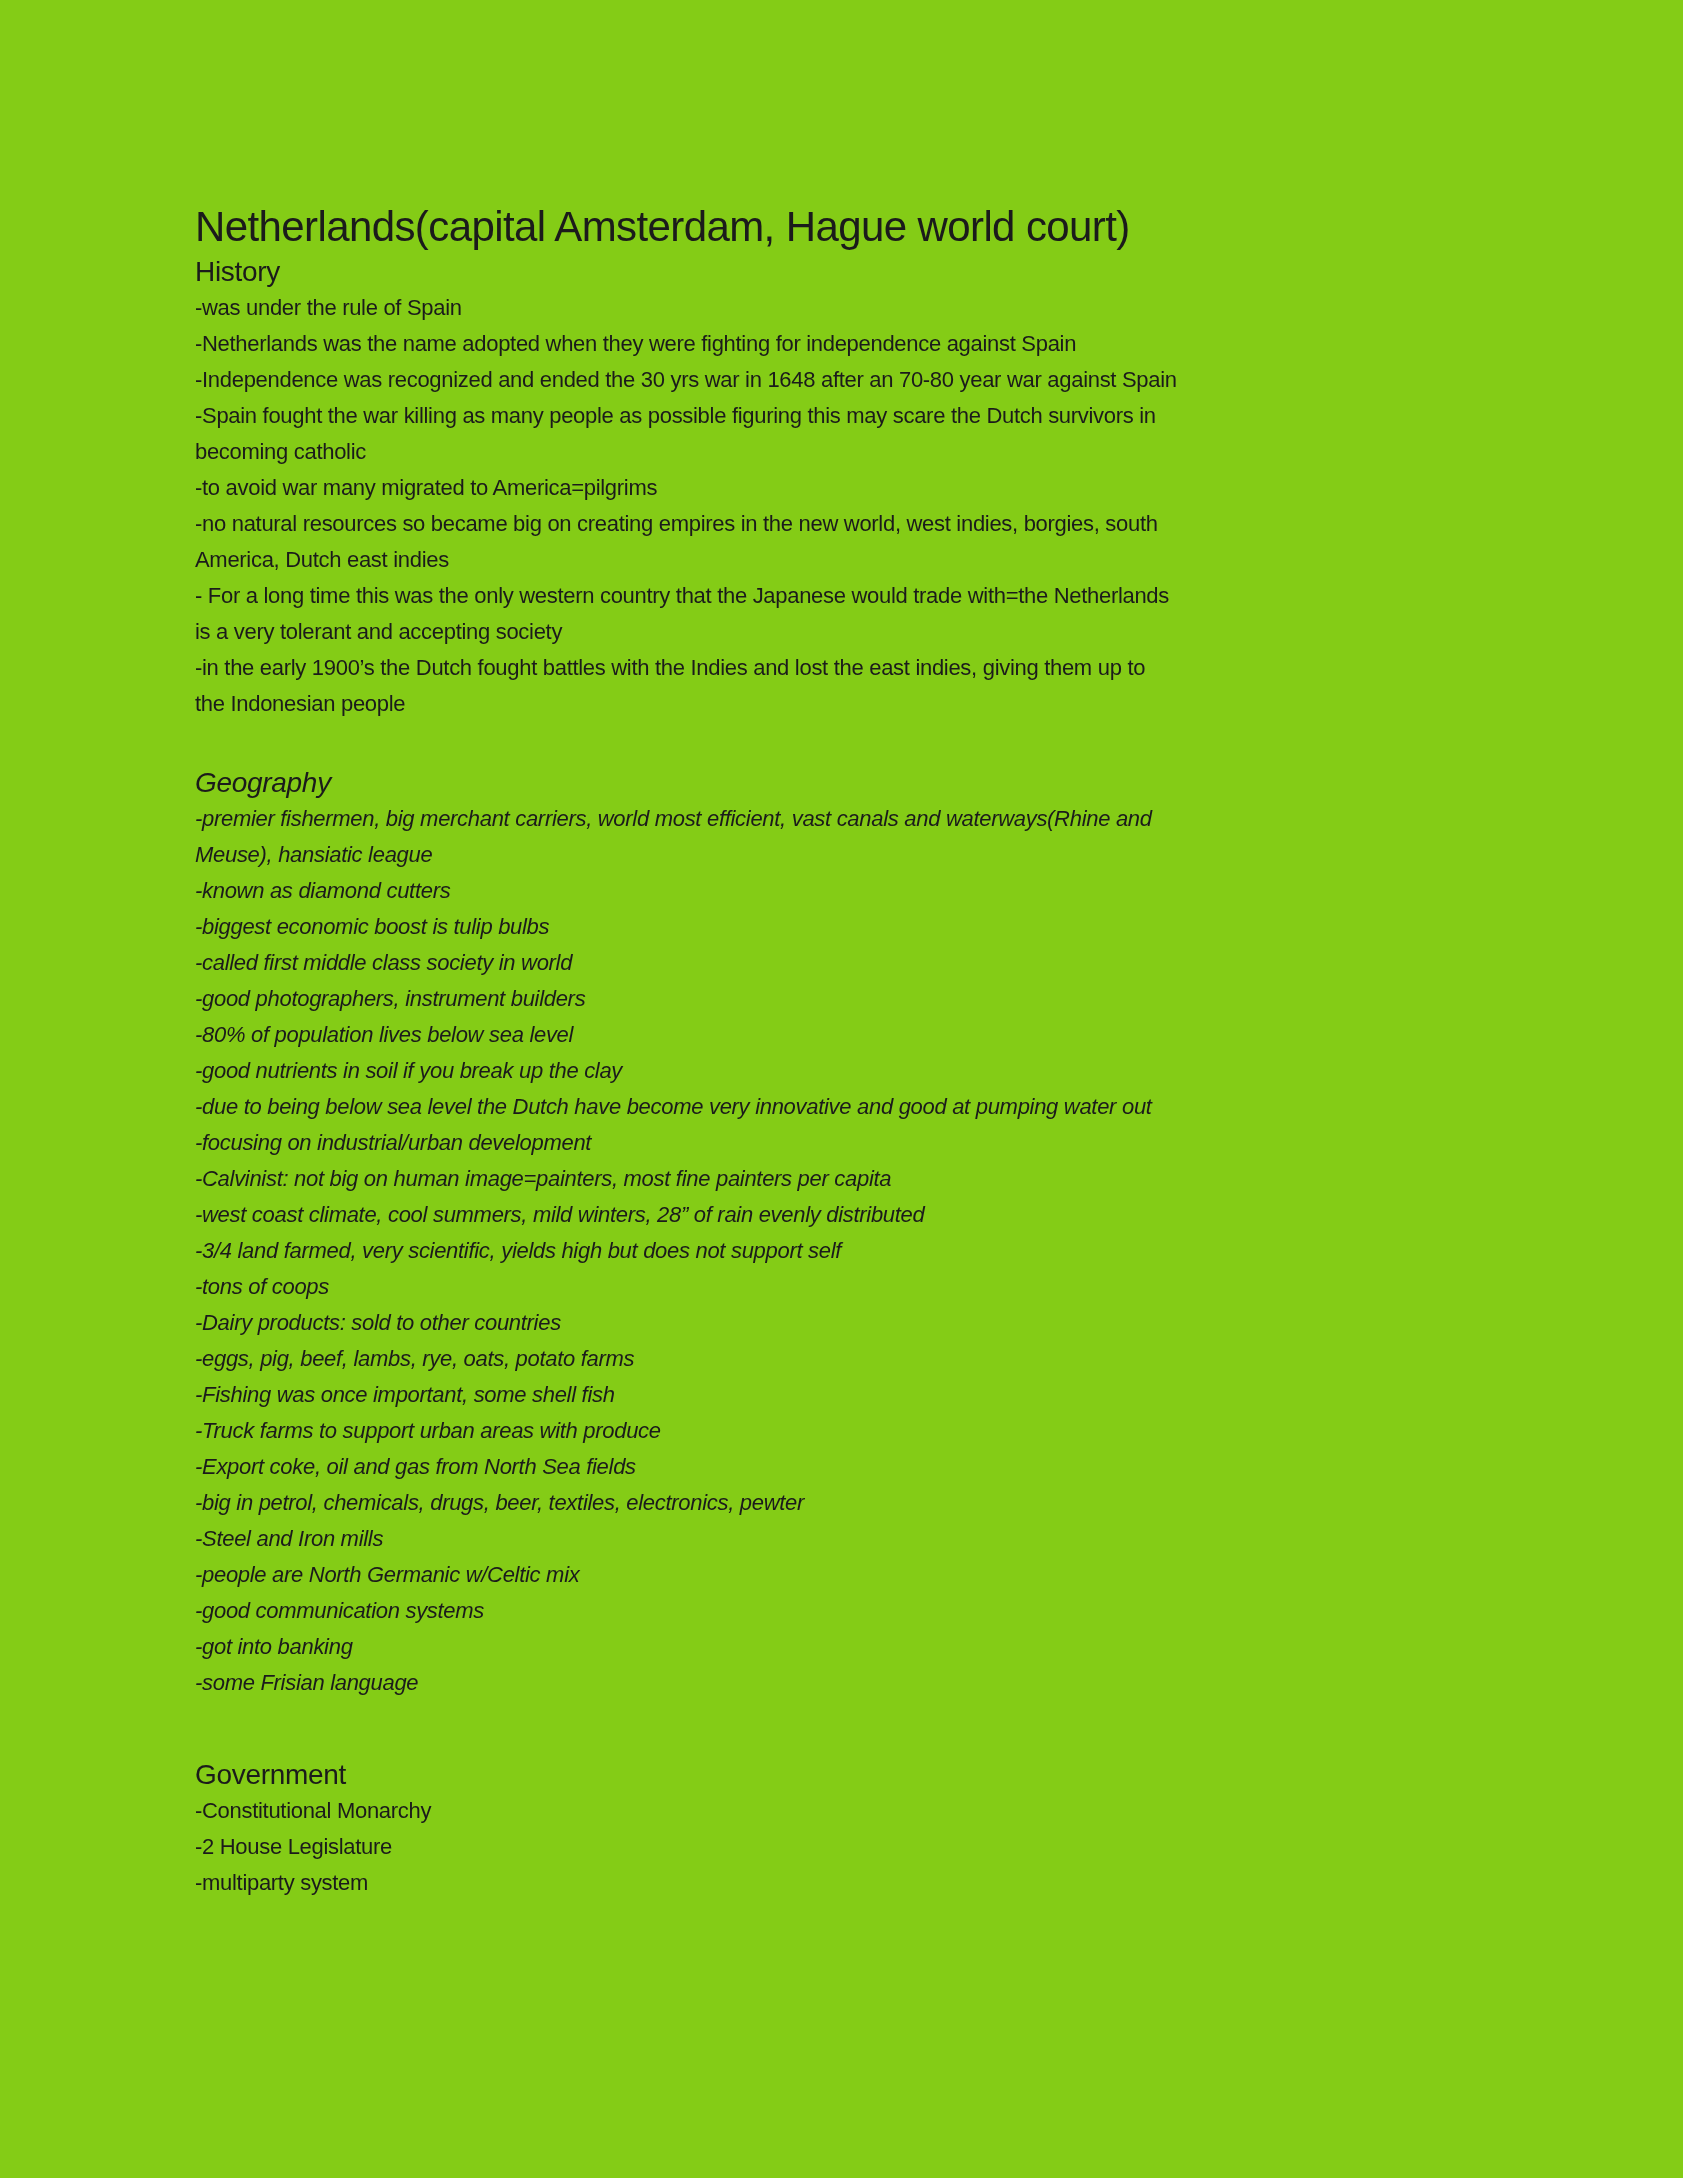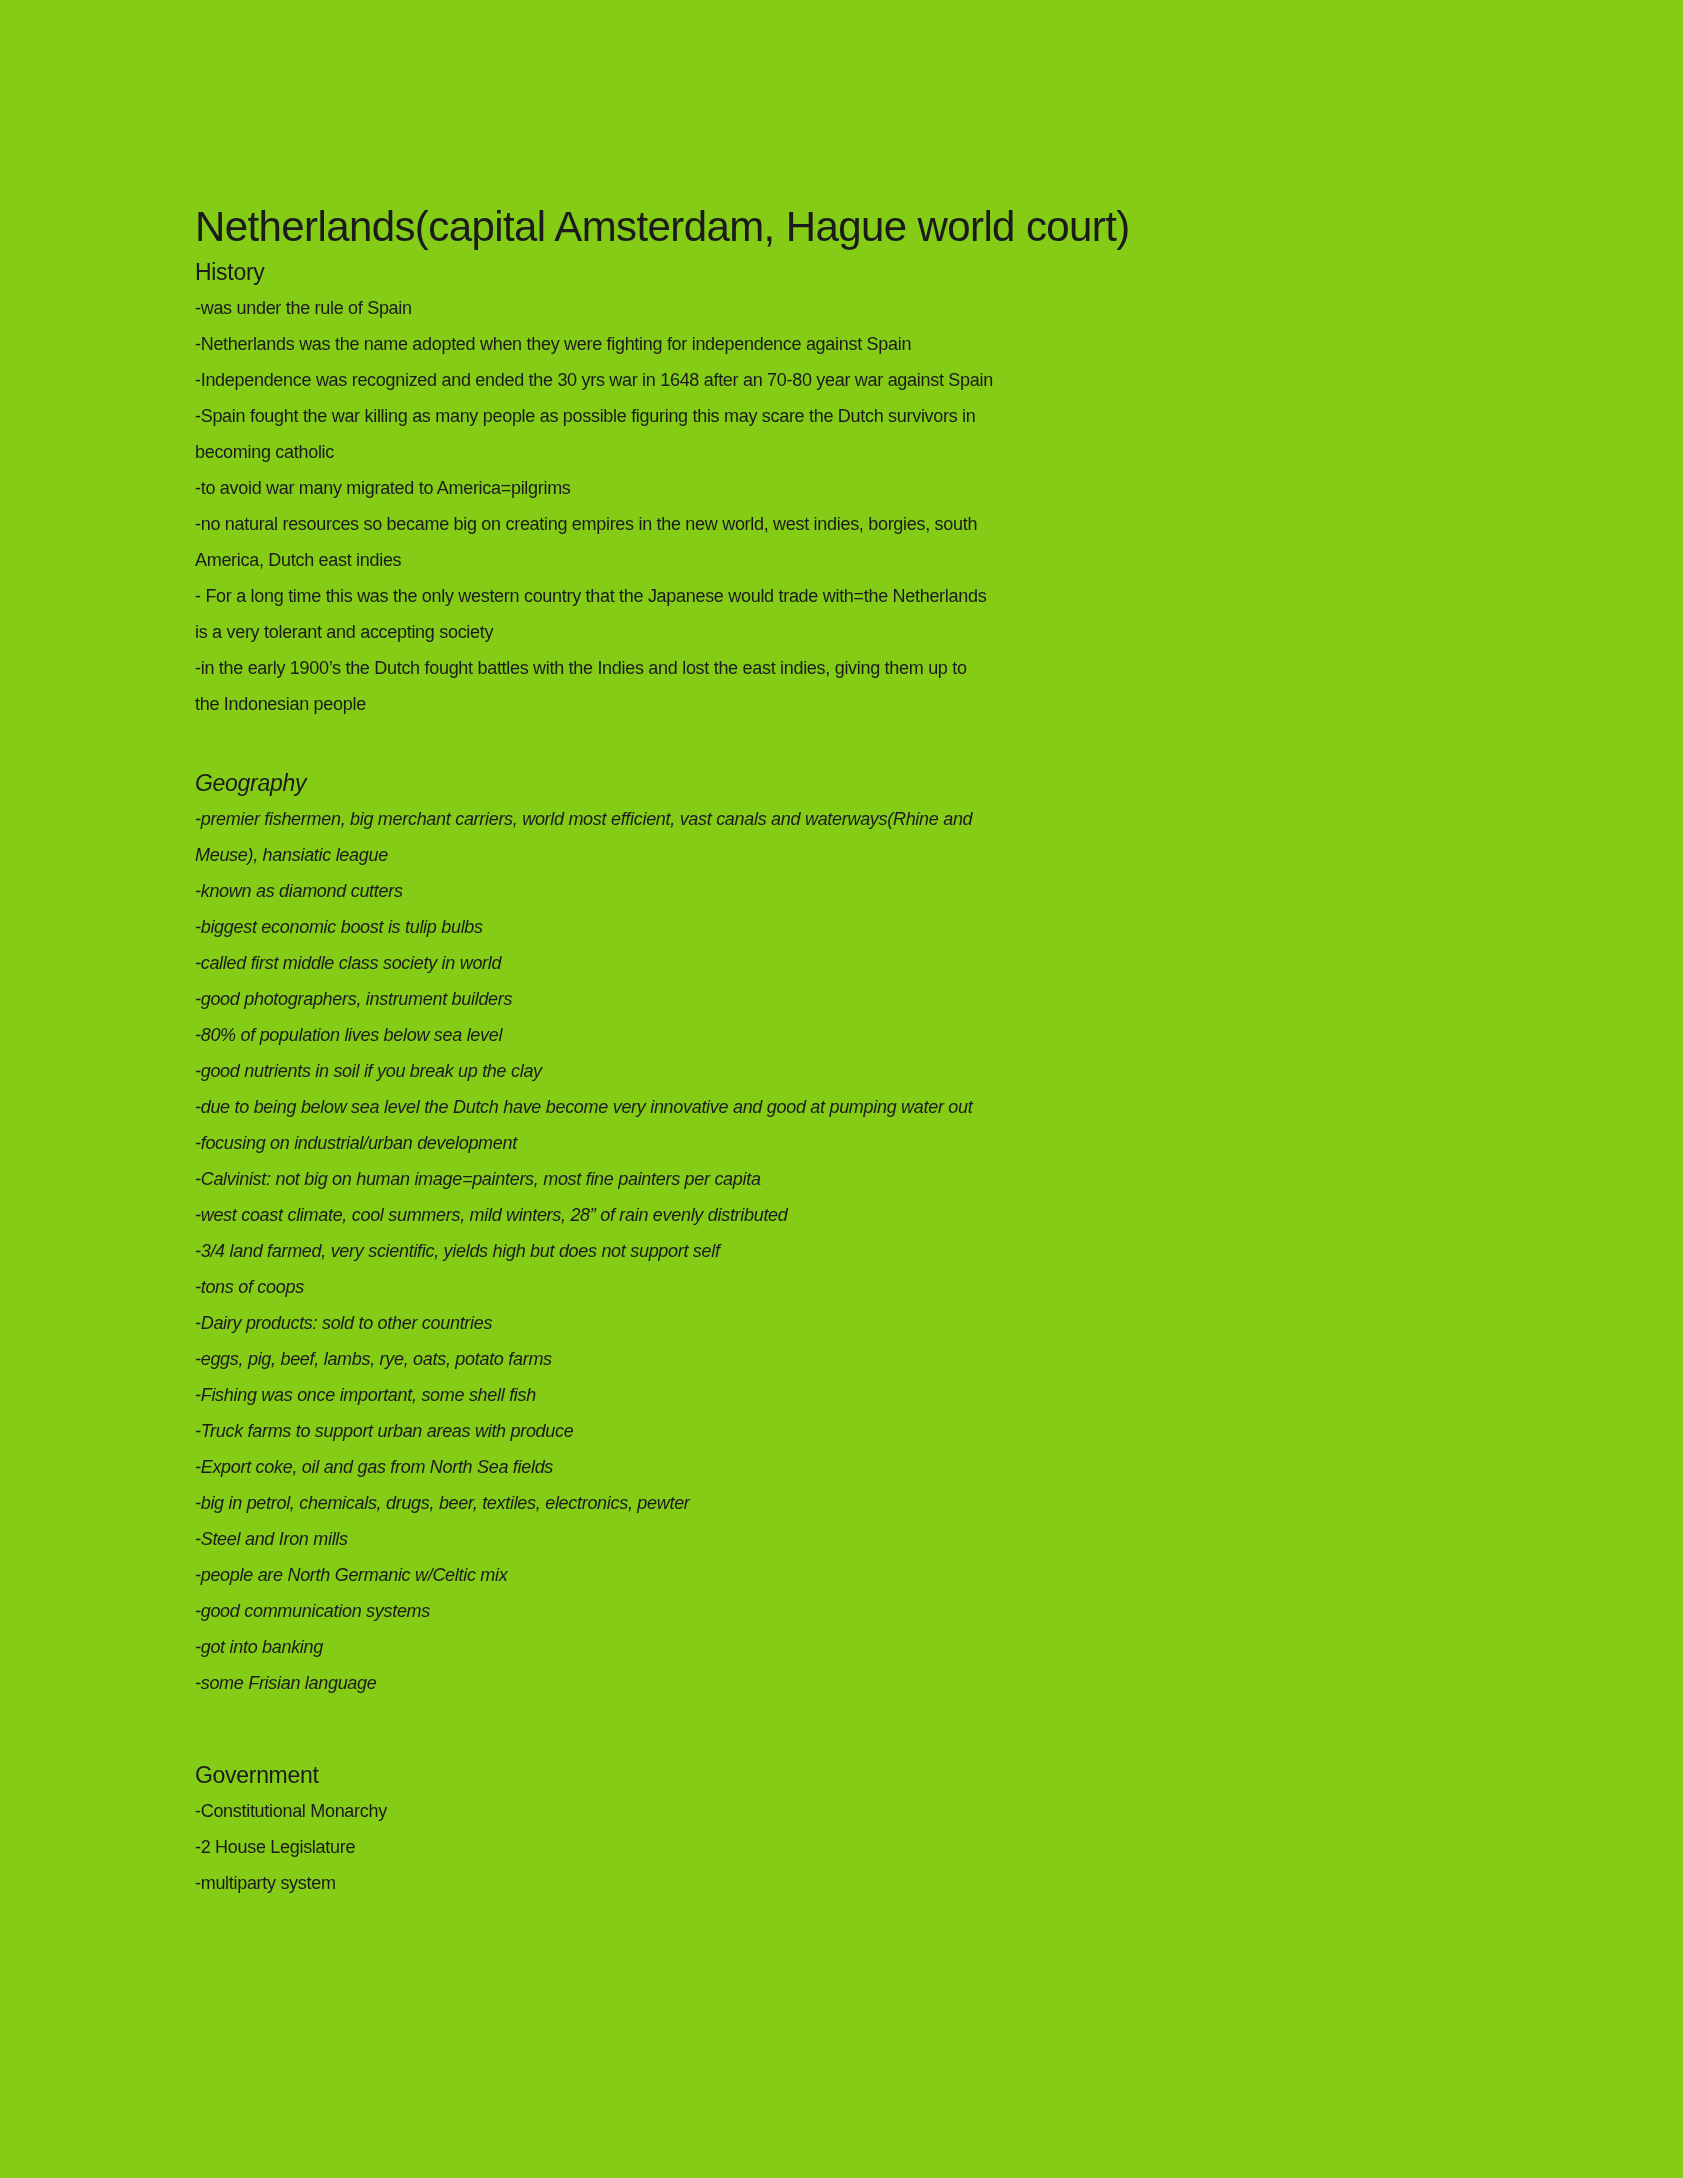--- a/index.html
+++ b/index.html
@@ -33,29 +33,29 @@
     line-height: 55px;
     letter-spacing: -0.6px;
     white-space: pre;
   }
   .section {
     margin: 0;
   }
   #sections .section:nth-child(2) { margin-top: 43px; font-style: italic; }
   #sections .section:nth-child(3) { margin-top: 56px; }
   .section-heading {
-    font-size: 23px;
+    font-size: 28px;
     font-weight: 400;
     line-height: 36px;
     letter-spacing: -0.3px;
     white-space: pre;
     margin: 0;
   }
   .line {
-    font-size: 18px;
+    font-size: 22px;
     line-height: 36px;
     letter-spacing: -0.3px;
     white-space: pre;
   }
 </style>
 </head>
 <body>
 
 <div class="page">
   <div class="content">

